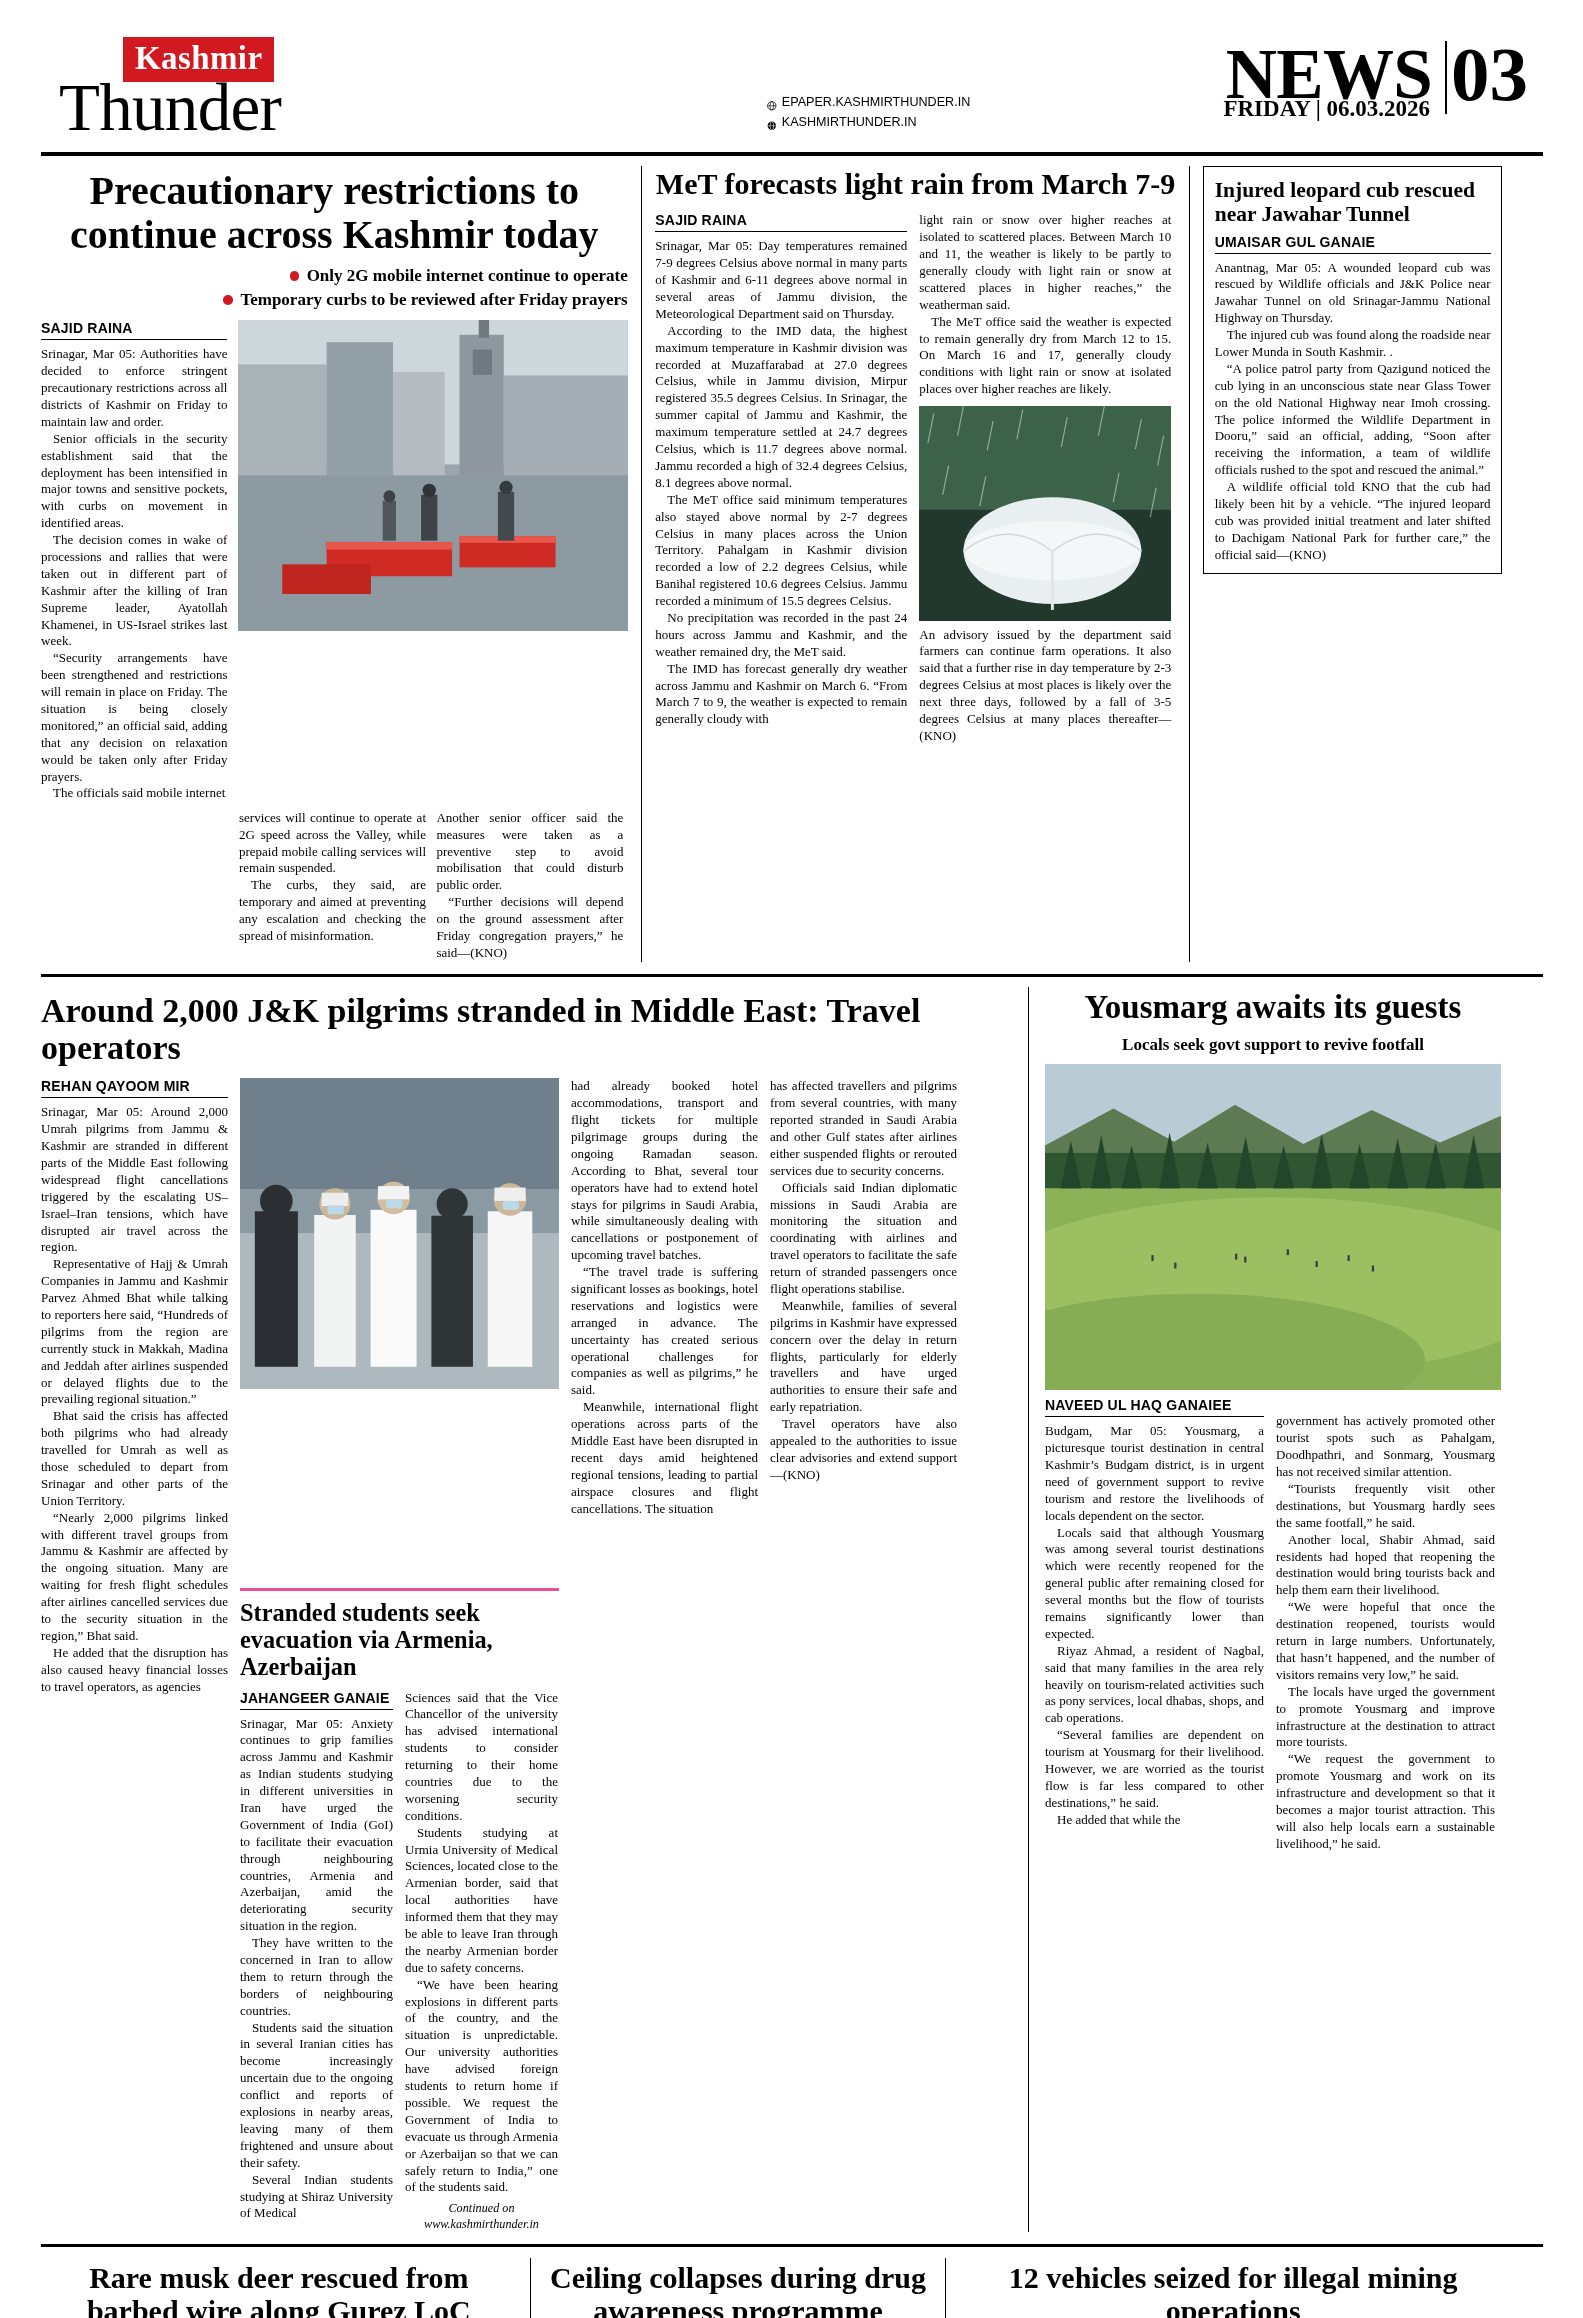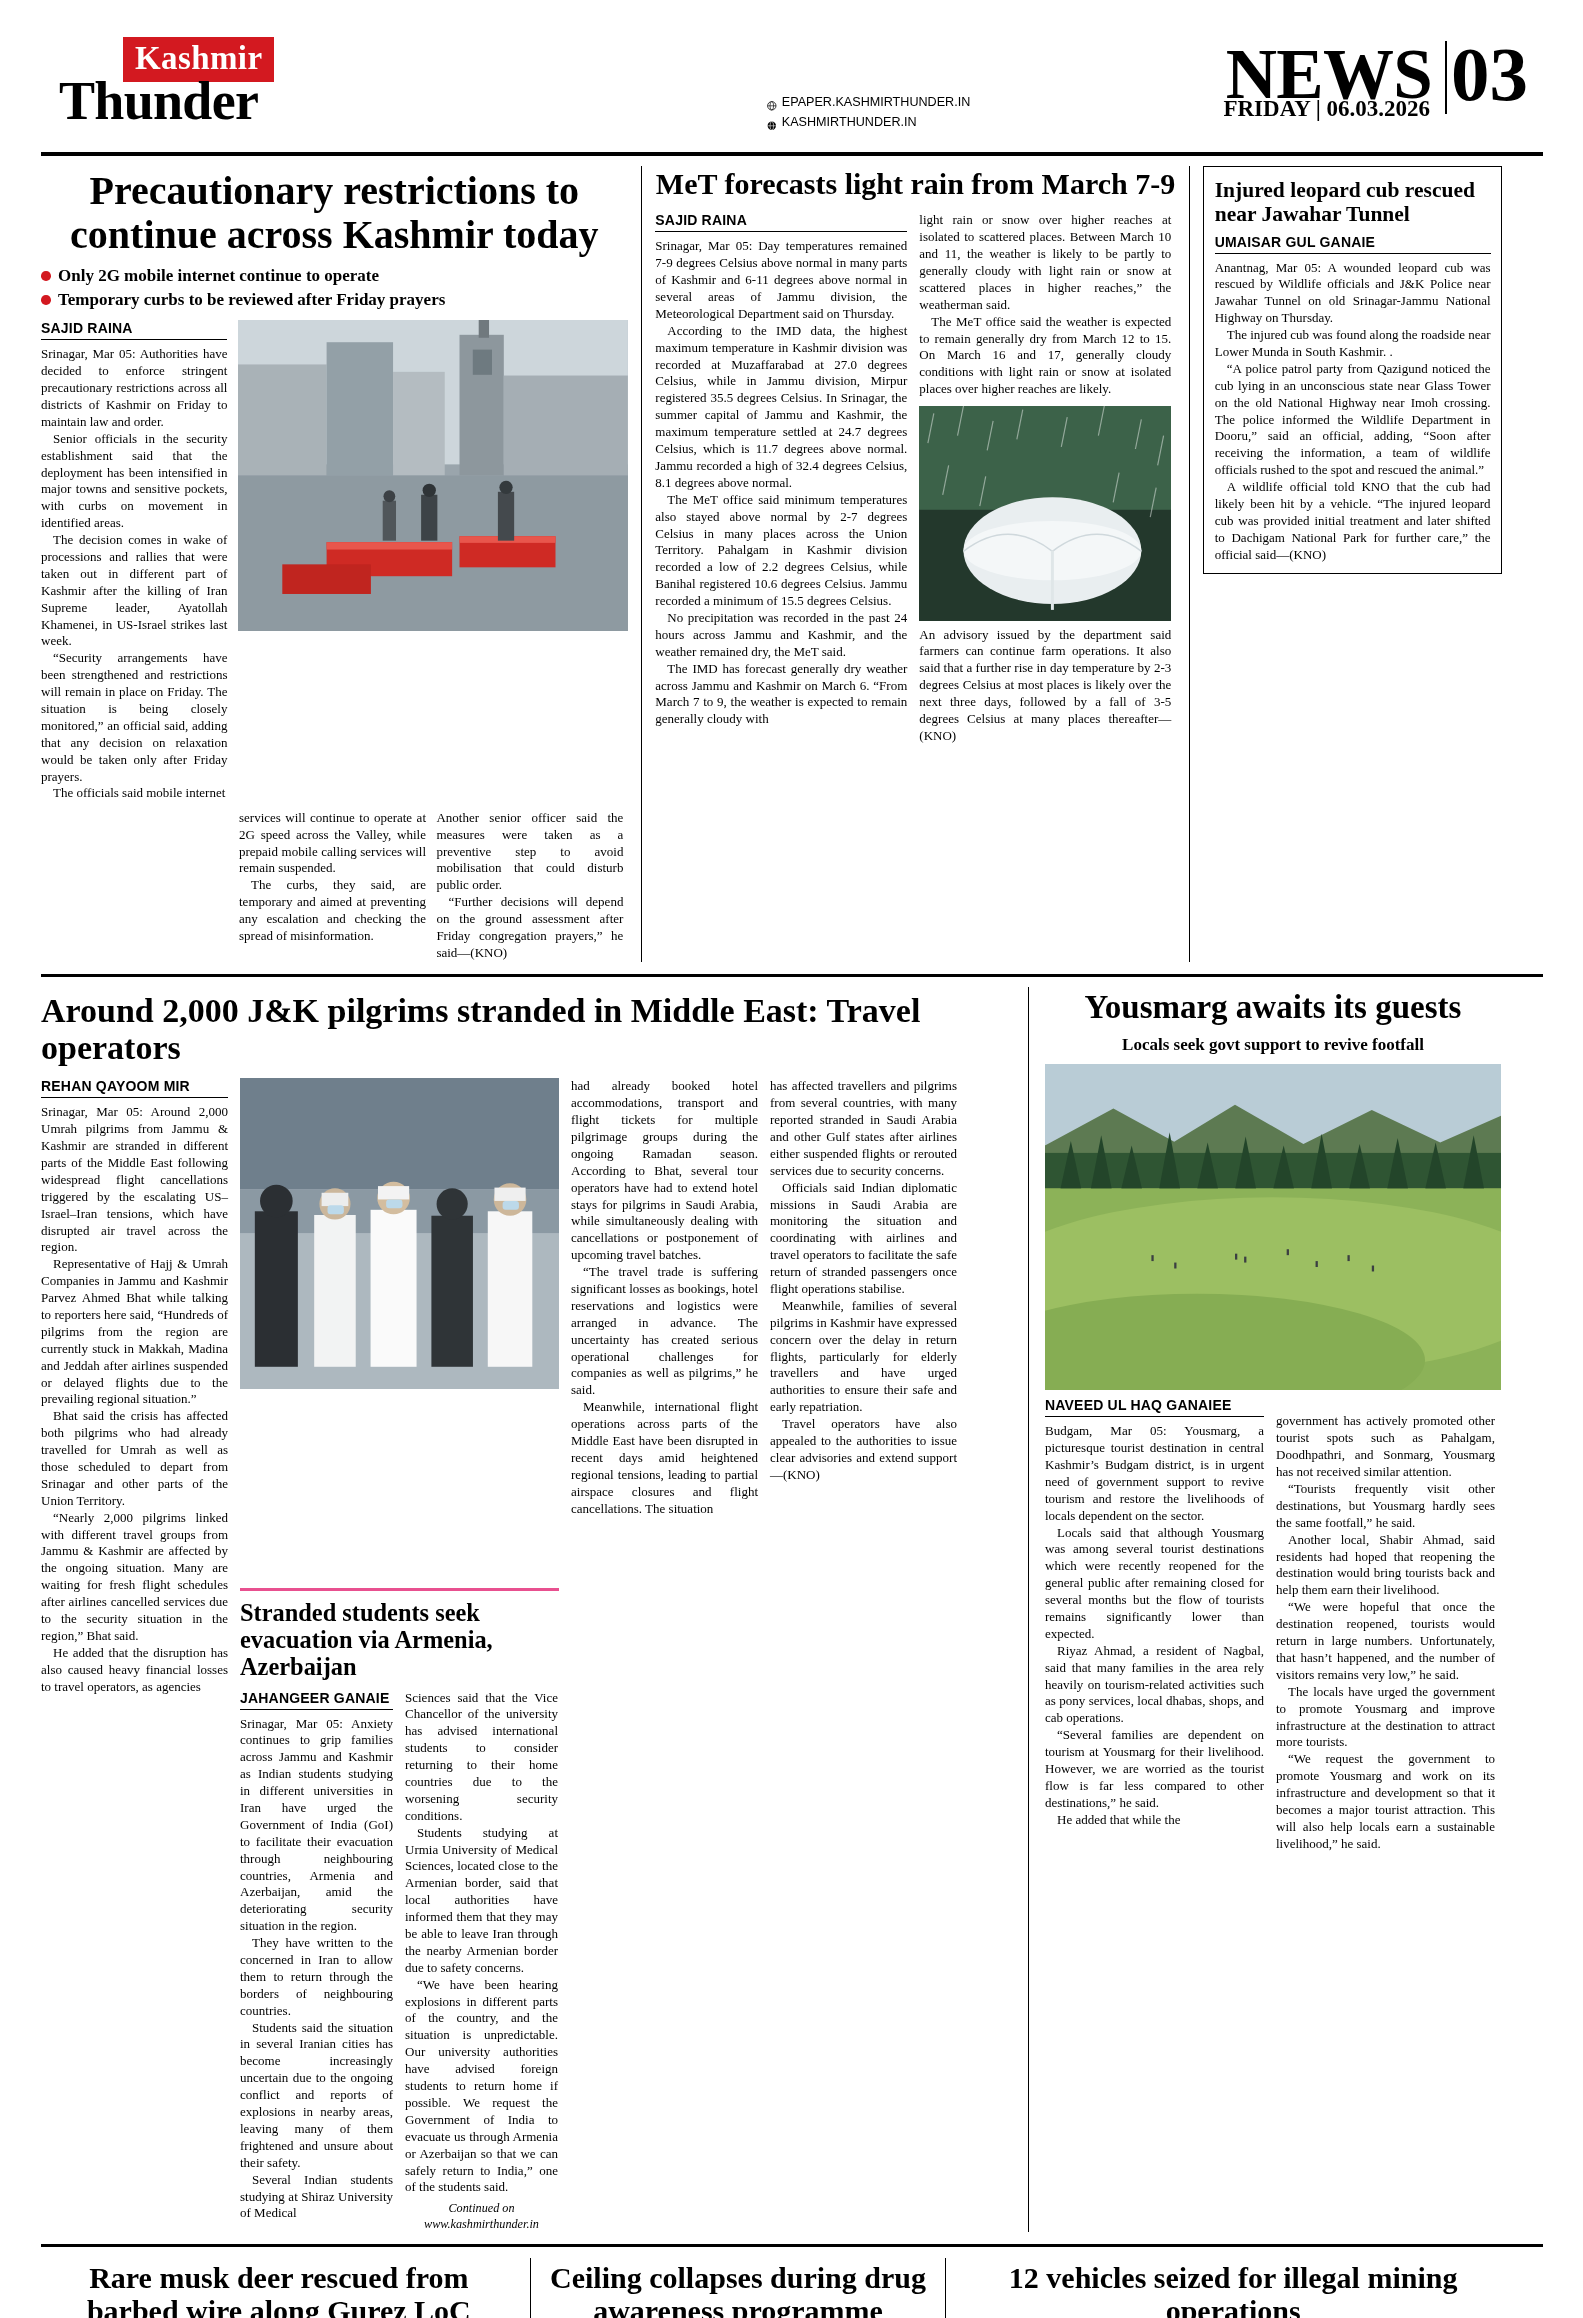--- a/index.html
+++ b/index.html
@@ -24,22 +24,22 @@
     font-family: "Liberation Serif", serif;
     font-weight: bold;
     font-size: 33px;
     line-height: 1;
     padding: 5.2px 12px 6.7px 12px;
     margin-left: 64px;
     letter-spacing: 0.4px;
   }
   .thunder {
     font-family: "Liberation Serif", serif;
-    font-weight: bold;
-    font-size: 54px;
+    font-weight: normal;
+    font-size: 67px;
     line-height: .92;
     letter-spacing: -0.7px;
     margin-top: -4.4px;
   }
   .news-word {
     position: absolute; right: 111px; top: 39px;
     font-family: "Liberation Serif", serif;
     font-weight: bold; font-size: 71px; line-height: 1; letter-spacing: -0.7px;
   }
   .page-no {
@@ -71,21 +71,21 @@
   
   .top-sec { display:flex; gap: 0; margin-top: 10.4px; }
   .top-left  { width: 600px; padding-right: 13.3px; }
   .top-mid   { width: 548px; padding: 0 13.3px; border-left: 1.5px solid #000; }
   .top-right { width: 313px; padding-left: 13.3px; border-left: 1.5px solid #000; }
 
   .h1-main { font-size: 40px; margin: 3px 0 10.4px 0; }
   .bullets { margin: 0 0 10.4px 0; padding:0; list-style:none; }
   .bullets li {
     font-family:"Liberation Serif", serif; font-weight:bold; font-size: 17px;
-    display:flex; align-items:center; justify-content:flex-start; gap:7.4px; margin-bottom: 3.7px;
+    display:flex; align-items:center; justify-content:flex-end; gap:7.4px; margin-bottom: 3.7px;
   }
   .bullets .bdot { width: 9.6px; height: 9.6px; border-radius:50%; background:#d31920; flex: 0 0 auto; }
 
   .tl-grid { display:flex; gap: 10.4px; }
   .tl-col { width: 187px; }
   .tl-photo-wrap { width: 391px; }
   .tl-photo { height: 311px; }
 
   .tl-bottom { display:flex; gap: 10.4px; margin-top: 7.4px; }
   .tl-bottom .tl-col { width: 187px; }

